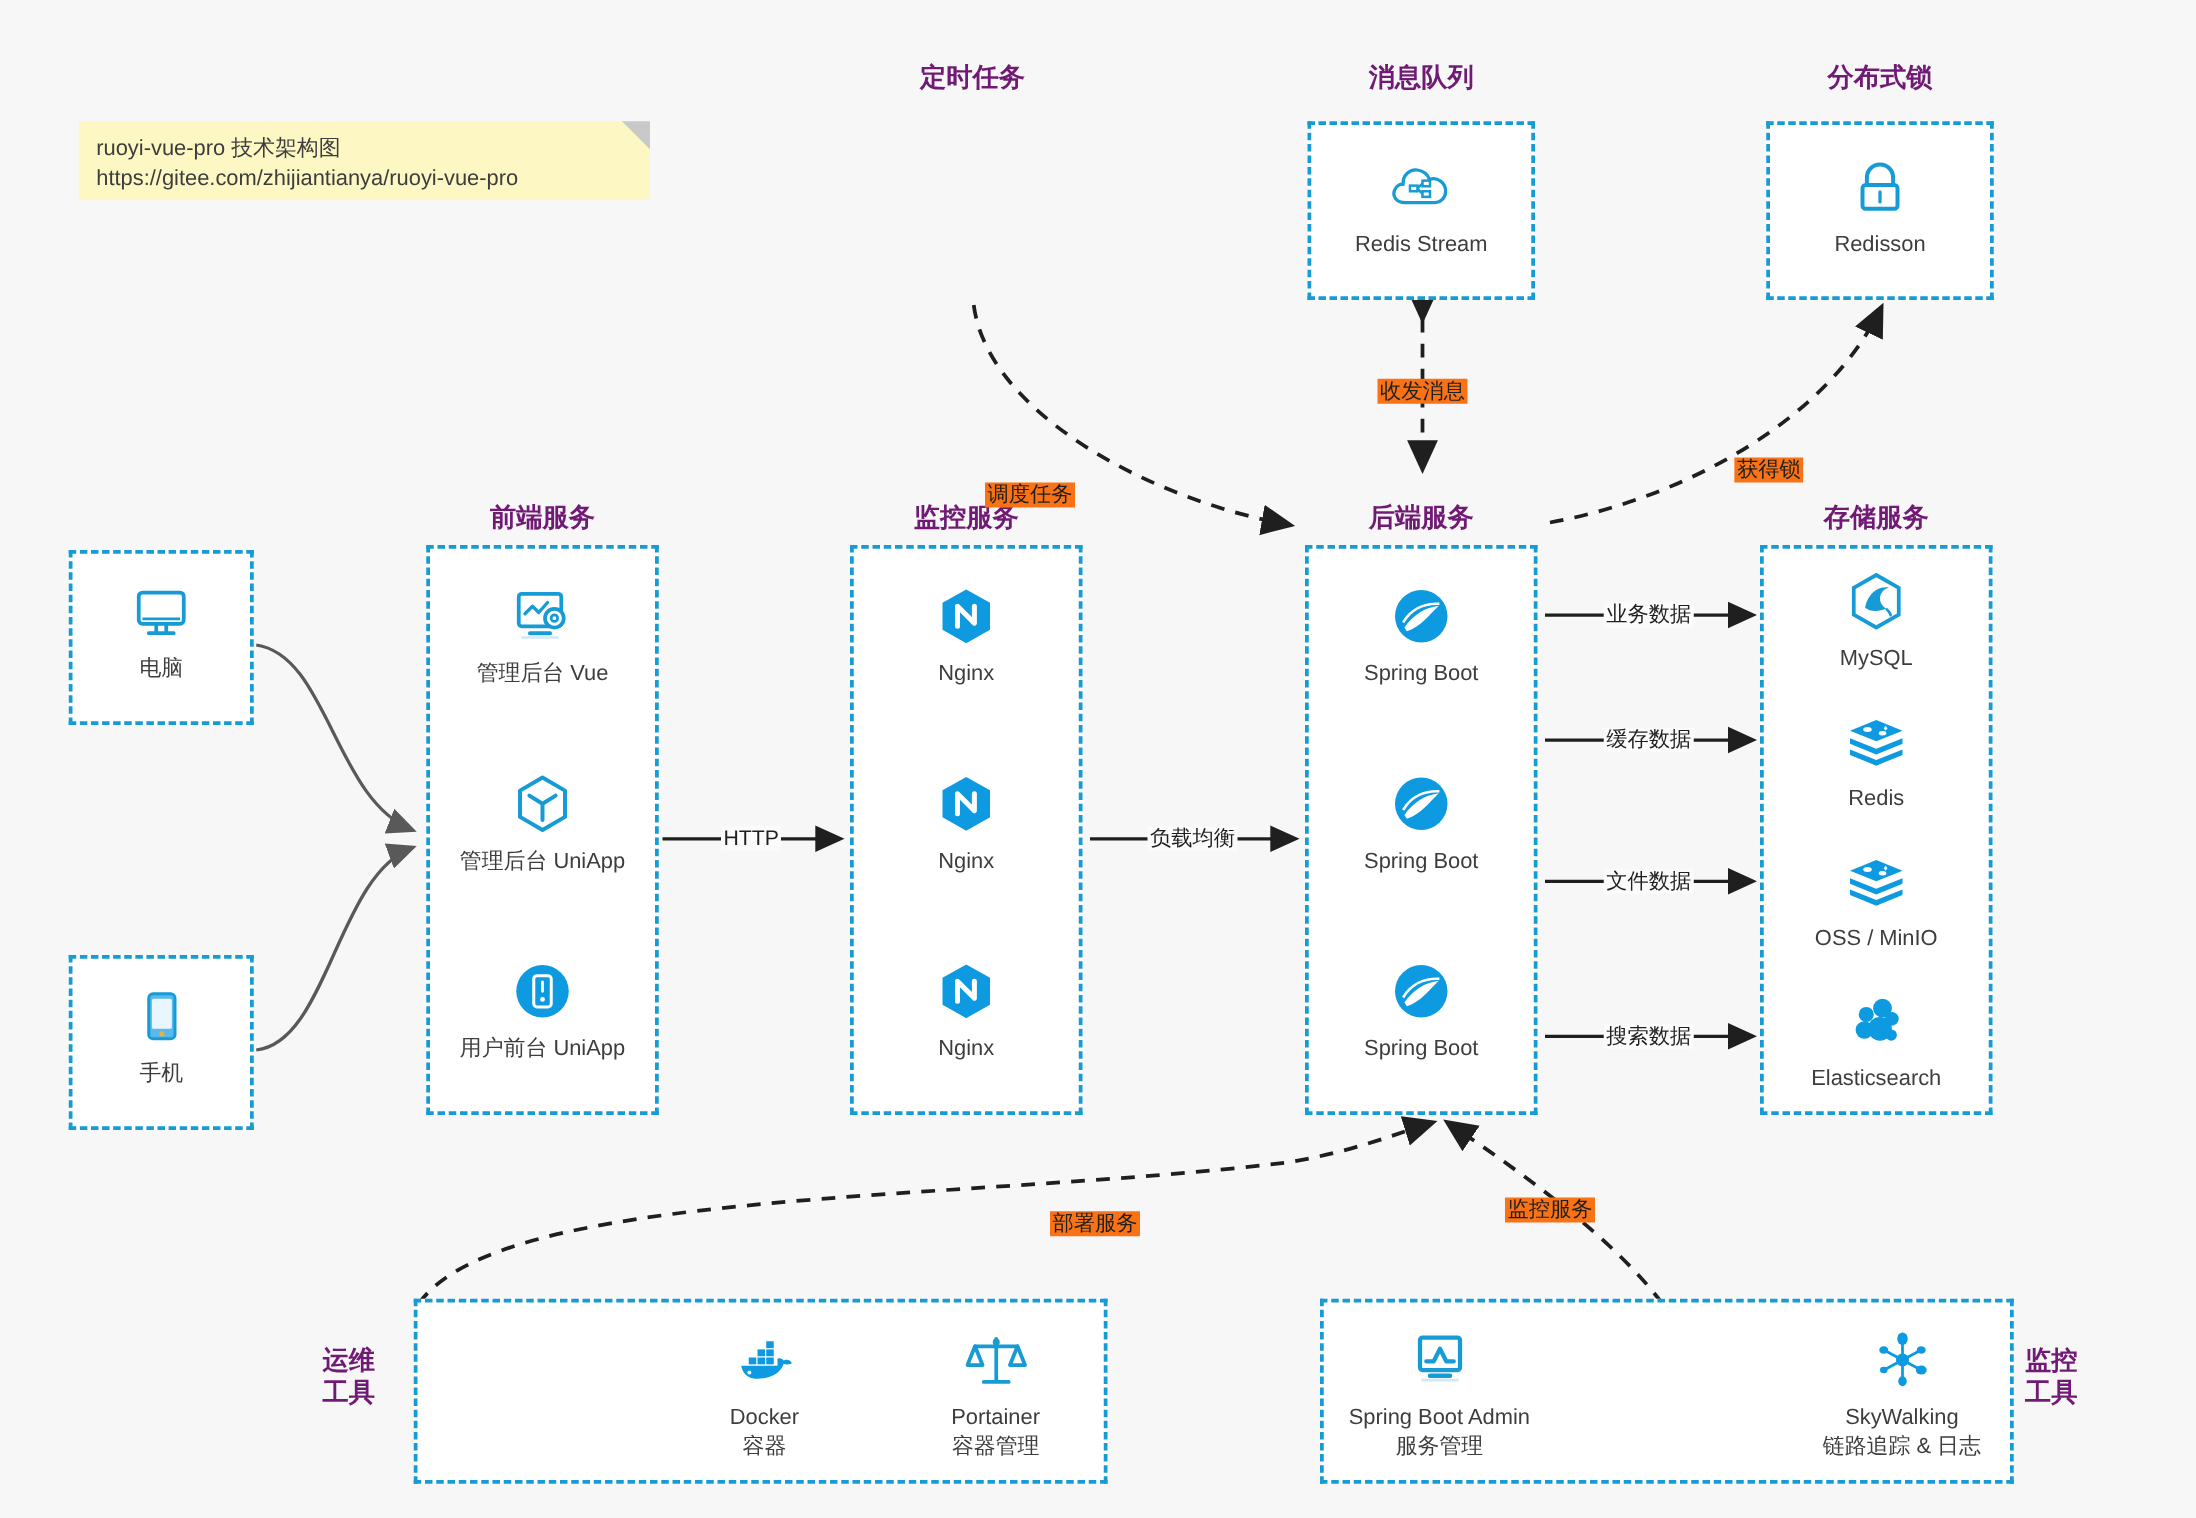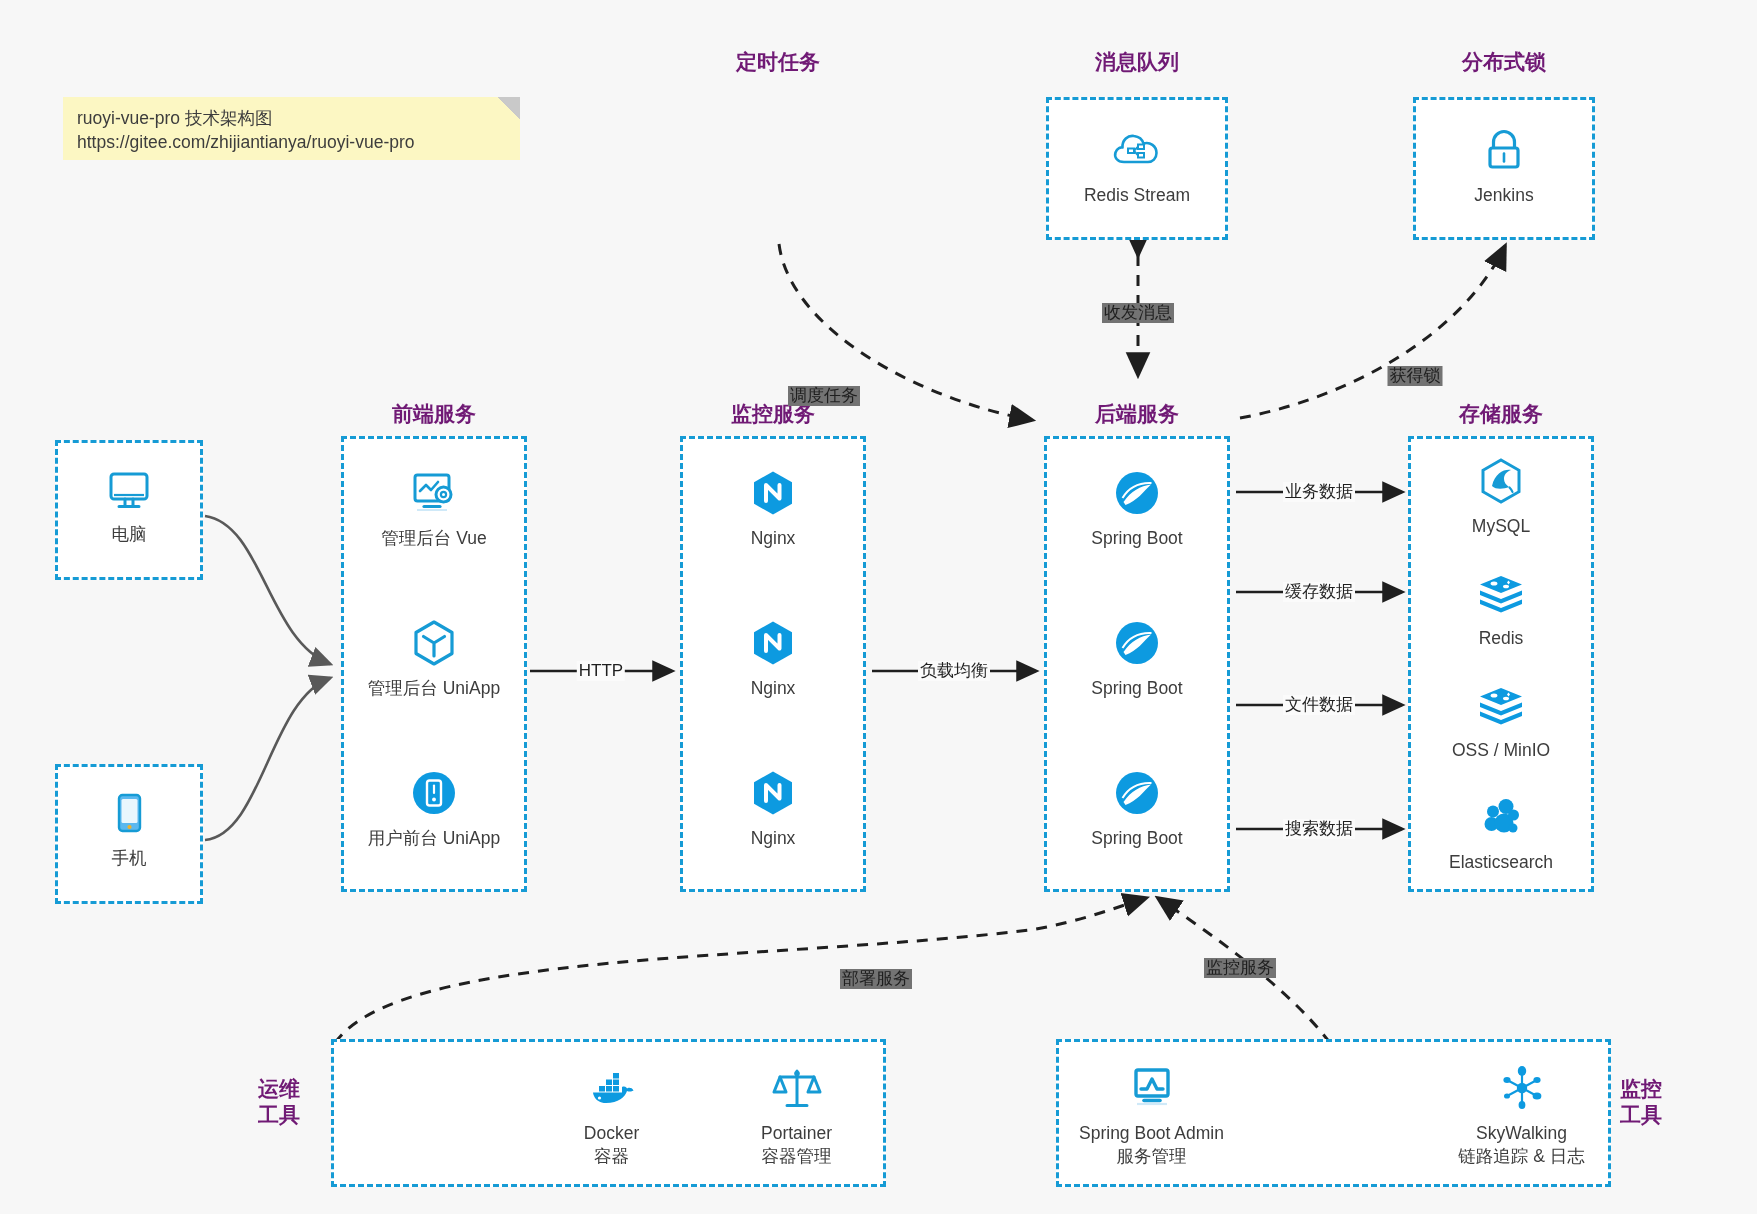--- a/index.html
+++ b/index.html
@@ -67,21 +67,21 @@
   
   .elabel{
     position:absolute;
     font-size:17px;color:#1f1f1f;
     background:#fbfbfb;
     padding:0 2px;
     white-space:nowrap;
     line-height:20px;
     transform:translate(-50%,-50%);
   }
-  .elabel.plain{background:#737373;}
+  .elabel.plain{background:#f97316;}
 </style>
 </head>
 <body>
 
 <div id="stage">
 
   <svg class="wires" viewBox="0 0 1757 1214">
     <defs>
       <marker id="ah-blk" markerWidth="9" markerHeight="9" refX="7.6" refY="4.5" orient="auto">
         <path d="M0,0.4 L9,4.5 L0,8.6 Z" fill="#1f1f1f"></path>
@@ -147,21 +147,21 @@
   <div class="gcap" style="left:1413px;top:48px;width:182px;">分布式锁</div>
   <div class="gbox" style="left:1413px;top:97px;width:182px;height:143px;">
     <div class="node" style="top:22px;">
       <span class="ico">
         <svg width="56" height="56" viewBox="0 0 56 56">
           <path d="M17.5 26 L17.5 20 A10.5 10.5 0 0 1 38.5 20 L38.5 26" fill="none" stroke="#169bd5" stroke-width="3.2"></path>
           <rect x="14" y="26" width="28" height="19" rx="2.5" fill="none" stroke="#169bd5" stroke-width="3.2"></rect>
           <path d="M28 31.5 L28 39.5" stroke="#169bd5" stroke-width="2.6" stroke-linecap="round"></path>
         </svg>
       </span>
-      <span class="lbl">Jenkins</span>
+      <span class="lbl">Redisson</span>
     </div>
   </div>
 
   <div class="gbox" style="left:55px;top:440px;width:148px;height:140px;">
     <div class="node" style="top:18px;">
       <span class="ico">
         <svg width="56" height="56" viewBox="0 0 56 56">
           <rect x="10" y="13" width="36" height="25" rx="3" fill="none" stroke="#169bd5" stroke-width="3"></rect>
           <path d="M24 38 L24 44 M32 38 L32 44 M18 45.5 L38 45.5" stroke="#169bd5" stroke-width="3" stroke-linecap="round"></path>
           <path d="M13 34 L43 34" stroke="#169bd5" stroke-width="2.2"></path>

